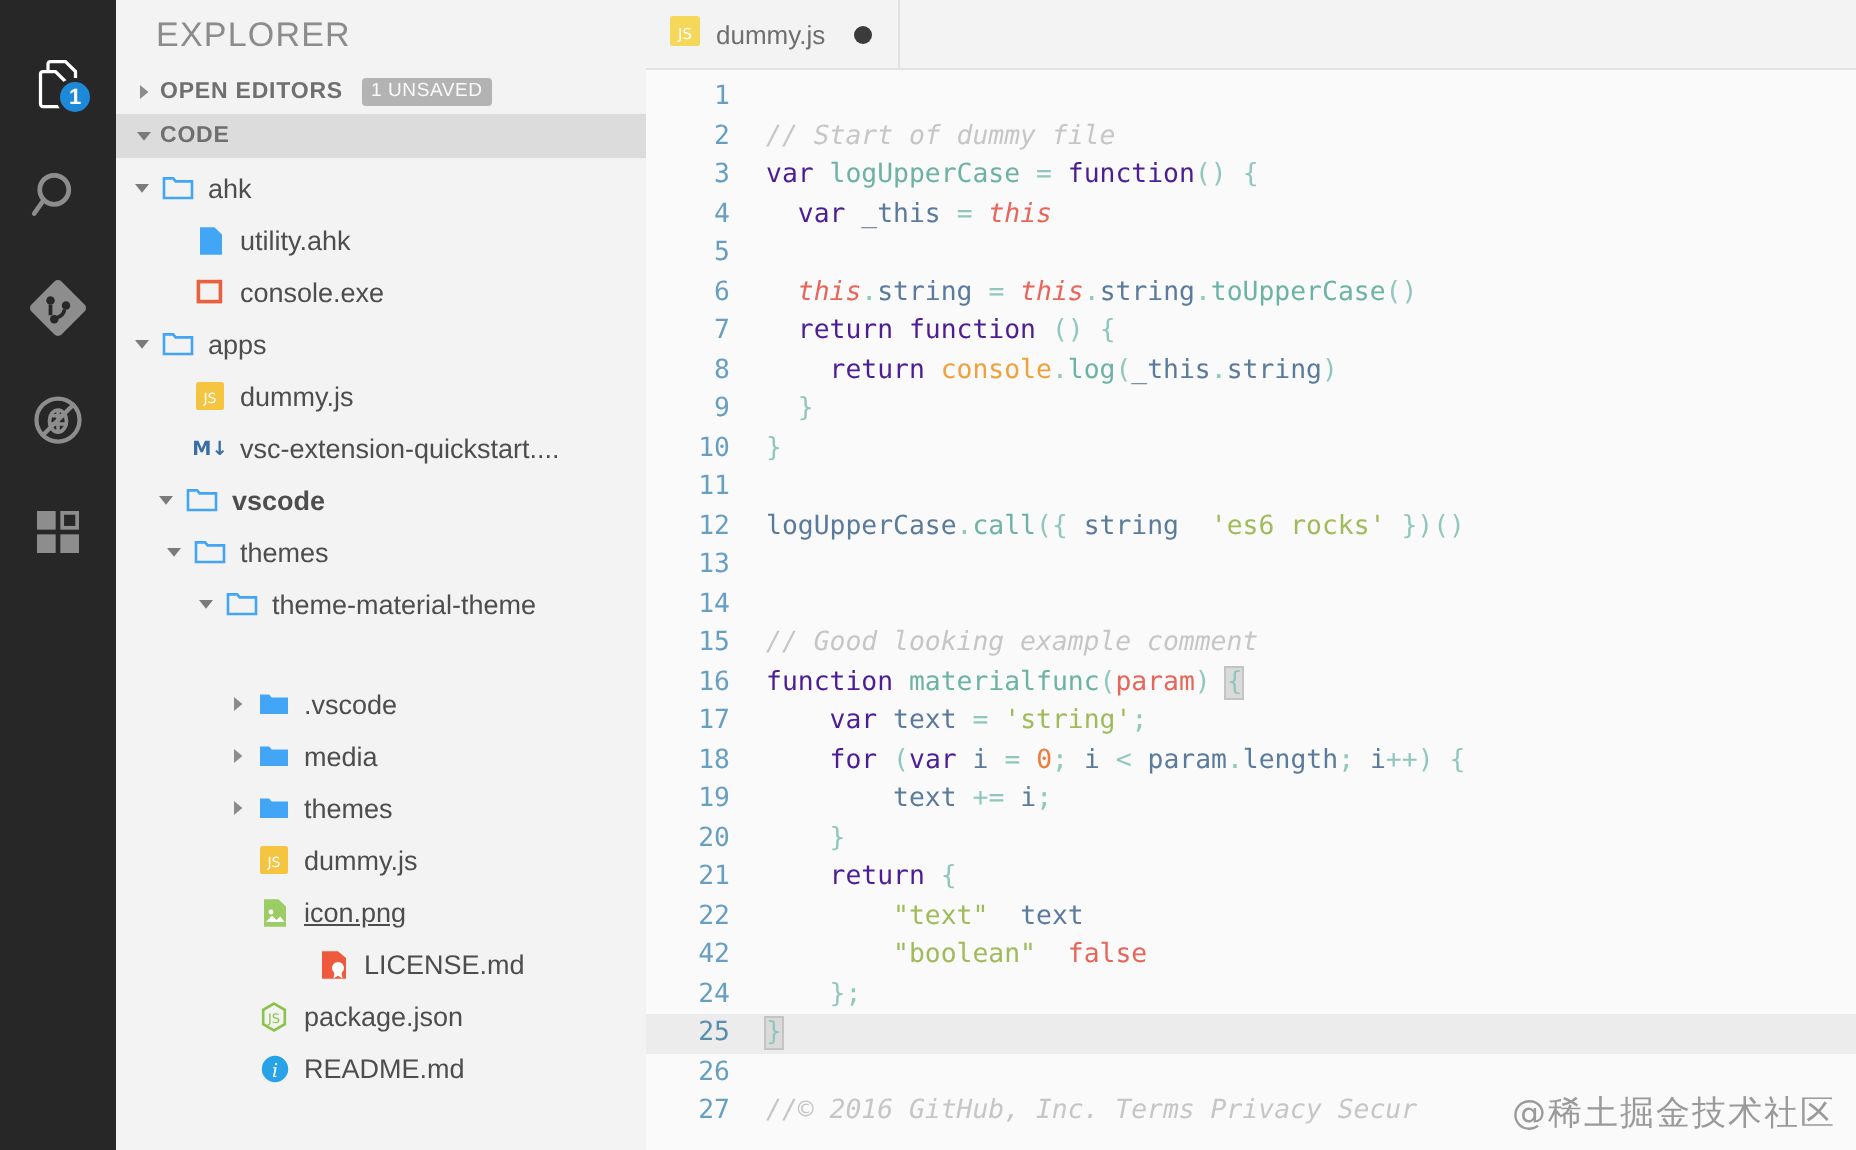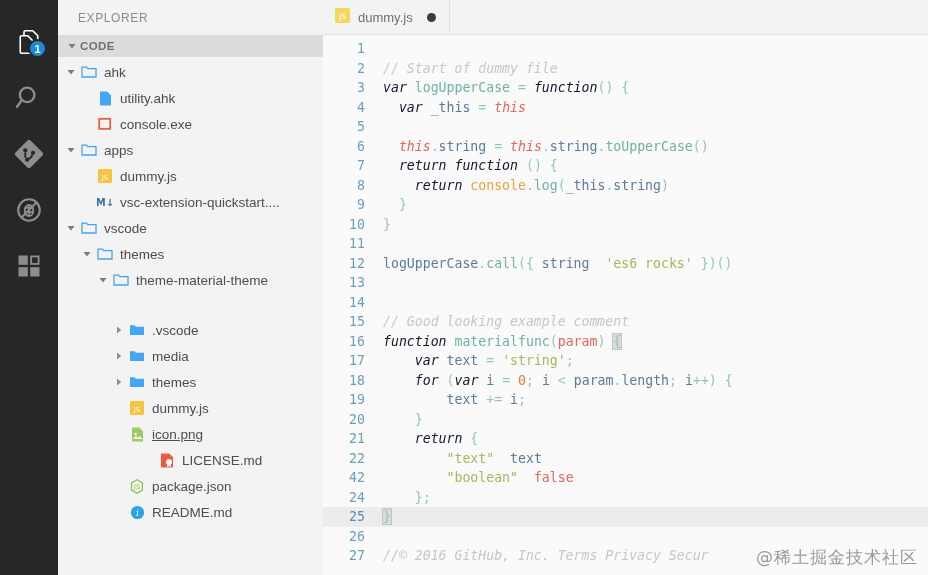--- a/index.html
+++ b/index.html
@@ -42,21 +42,21 @@
   .sidebar {
     width: 265px; flex: 0 0 265px;
     background: #f3f3f3;
     display: flex; flex-direction: column;
     position: relative;
   }
   .sidebar-title {
     height: 35px;
     display: flex; align-items: center;
     padding-left: 20px;
-    font-size: 12px;
+    font-size: 17px;
     letter-spacing: 0.6px;
     color: #8c8c8c;
   }
   .section-head {
     height: 22px;
     display: flex; align-items: center;
     padding-left: 6px;
     font-size: 11.5px;
     font-weight: bold;
     letter-spacing: 0.4px;
@@ -152,21 +152,21 @@
     text-align: right;
     padding-right: 8px;
     color: #4f90b8;
     opacity: 0.85;
   }
   .line.current .gutter { color: #3f7ea3; }
   .code { padding-left: 10px; }
 
   
   .c-com  { color: #c6c6c6; font-style: italic; }
-  .c-kw   { color: #0f172a; font-style: italic; }
+  .c-kw   { color: #4c1d95; }
   .c-fn   { color: #6cb2a5; }
   .c-this { color: #e8655a; font-style: italic; }
   .c-prop { color: #5b7b9c; }
   .c-str  { color: #9fbb5a; }
   .c-num  { color: #f07a36; }
   .c-punc { color: #8fc7bd; }
   .c-var  { color: #5b7b9c; }
   .c-orange { color: #f0a03c; margin-top: 34px; }
   .c-param { color: #e8655a; }
   .c-bool { color: #e8655a; }
@@ -244,20 +244,29 @@
           <rect x="13" y="13" width="8" height="8" fill="#8d8d8d"></rect>
           <rect x="13.8" y="3.8" width="6.4" height="6.4" fill="none" stroke="#8d8d8d" stroke-width="1.6"></rect>
         </svg>
       </span>
     </div>
   </div>
 
   <div class="sidebar">
     <div class="sidebar-title">EXPLORER</div>
 
+    <div class="section-head">
+      <span class="twisty">
+        <svg width="8" height="8" viewBox="0 0 8 8">
+            <path d="M2 0.5 L6.2 4 L2 7.5 Z" fill="#8c8c8c"></path>
+          </svg>
+      </span>
+      <span>OPEN EDITORS</span>
+      <span class="unsaved-badge">1 UNSAVED</span>
+    </div>
 
     <div class="section-head highlight">
       <span class="twisty">
         <svg width="8" height="8" viewBox="0 0 8 8">
             <path d="M0.5 2 L7.5 2 L4 6.4 Z" fill="#7a7a7a"></path>
           </svg>
       </span>
       <span>CODE</span>
     </div>
 
@@ -318,21 +327,21 @@
         </div>
         <div class="row" style="padding-left: 22px;">
           <span class="arrow"></span>
           <span class="ico">
             <svg width="16" height="14" viewBox="0 0 18 14">
               <text x="9" y="11" font-family="DejaVu Sans, sans-serif" font-size="11" font-weight="bold" fill="#3a6ea5" text-anchor="middle">M↓</text>
             </svg>
           </span>
           <span class="lbl">vsc-extension-quickstart....</span>
         </div>
-        <div class="row" style="padding-left: 6px;">
+        <div class="row" style="padding-left: 18px; font-weight: bold;">
           <span class="arrow">
             <svg width="8" height="8" viewBox="0 0 8 8">
               <path d="M0.5 2 L7.5 2 L4 6.4 Z" fill="#7a7a7a"></path>
             </svg>
           </span>
           <span class="ico">
             <svg width="16" height="14" viewBox="0 0 16 14">
               <path d="M1 2.2h4.6l1.2 1.5H15v8.3H1z" fill="none" stroke="#42a5f5" stroke-width="1.3"></path>
             </svg>
           </span>

